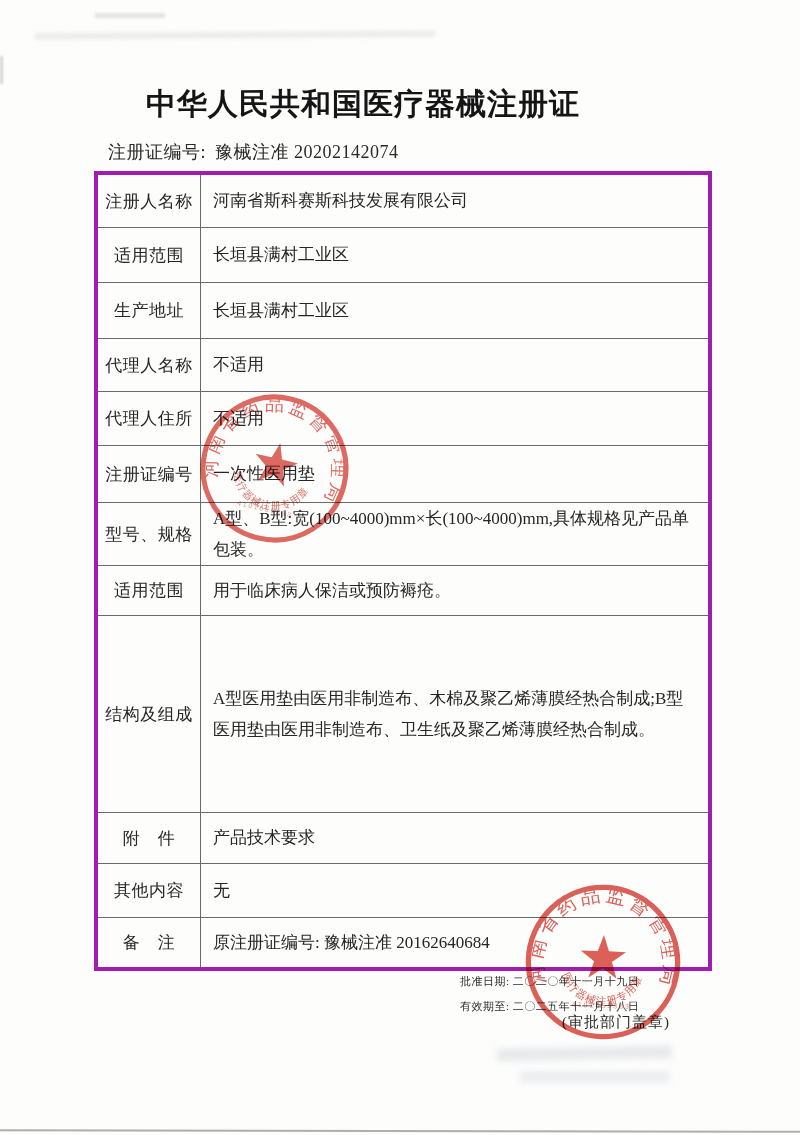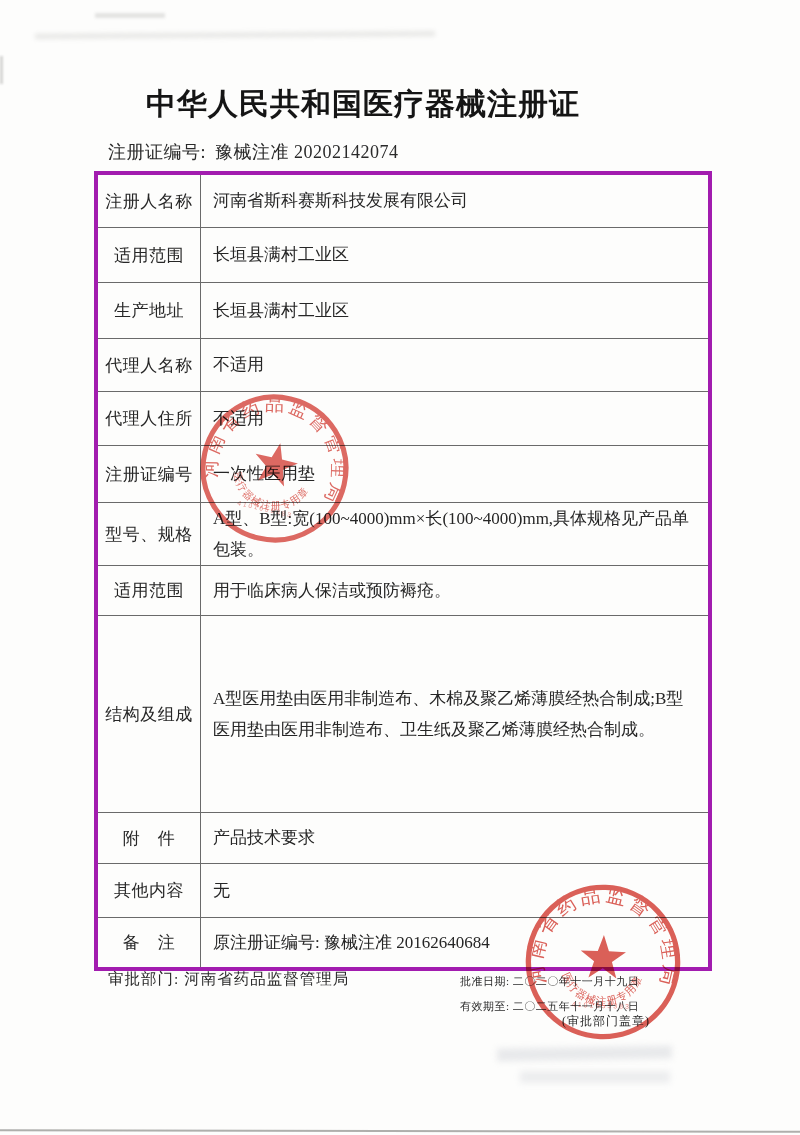--- a/index.html
+++ b/index.html
@@ -54,21 +54,21 @@
     position:absolute;left:108px;top:969px;
     font-size:15.5px;letter-spacing:1px;color:#2a2a2a;white-space:nowrap;
   }
   .footer-dates{
     position:absolute;left:460px;top:969px;
     font-size:11px;letter-spacing:.5px;color:#2a2a2a;
     line-height:25px;white-space:nowrap;
   }
   .footer-sealnote{
     position:absolute;left:562px;top:1013px;
-    font-size:12px;letter-spacing:1px;color:#2a2a2a;white-space:nowrap;
+    font-size:15px;letter-spacing:1px;color:#2a2a2a;white-space:nowrap;
   }
   
   .stamp{
     position:absolute;
     pointer-events:none;
     mix-blend-mode:multiply;
     opacity:.8;
     font-family:"Liberation Sans","DejaVu Sans",sans-serif;
   }
   .stamp-1{left:196px;top:390px;width:157px;height:157px;transform:rotate(13deg);}
@@ -140,24 +140,20 @@
     <div class="row" style="height:54px">
       <div class="cell-label">其他内容</div>
       <div class="cell-value">无</div>
     </div>
     <div class="row" style="height:50px">
       <div class="cell-label">备　注</div>
       <div class="cell-value">原注册证编号: 豫械注准 20162640684</div>
     </div>
   </div>
 
-  <div class="footer-dept">
-    <span>审批部门:</span>
-    <span>河南省药品监督管理局</span>
-  </div>
   <div class="footer-dates">
     <div>
       <span>批准日期:</span>
       <span>二〇二〇年十一月十九日</span>
     </div>
     <div>
       <span>有效期至:</span>
       <span>二〇二五年十一月十八日</span>
     </div>
   </div>

